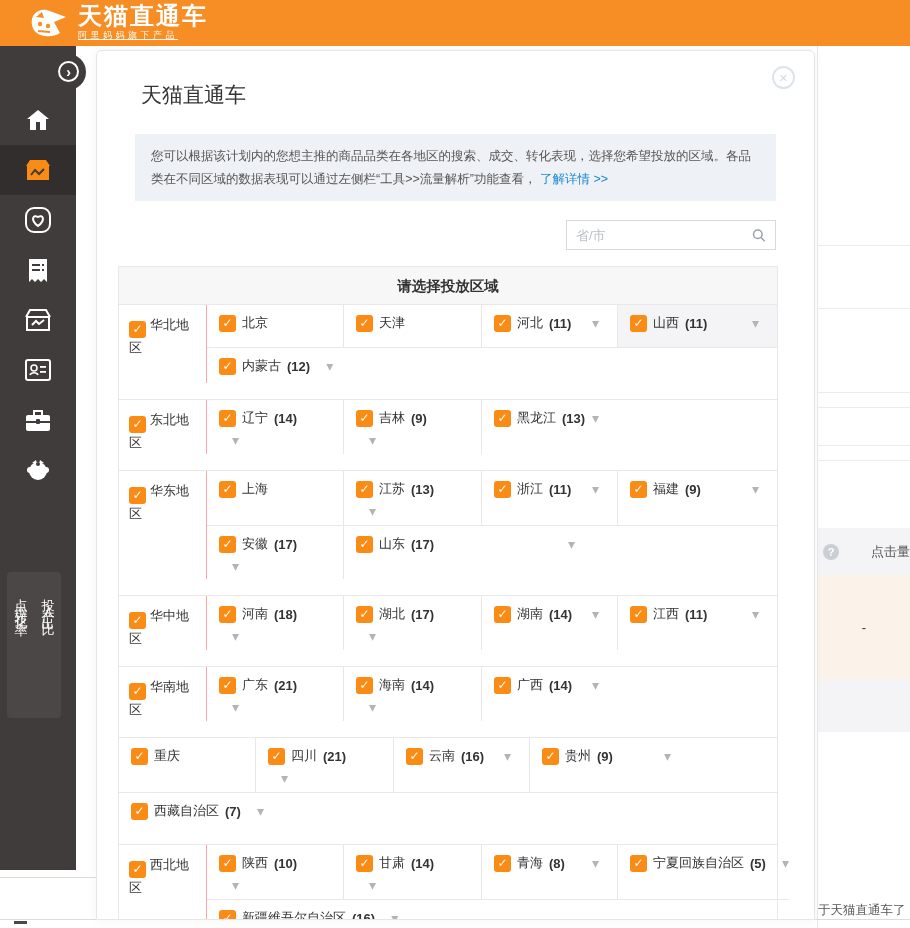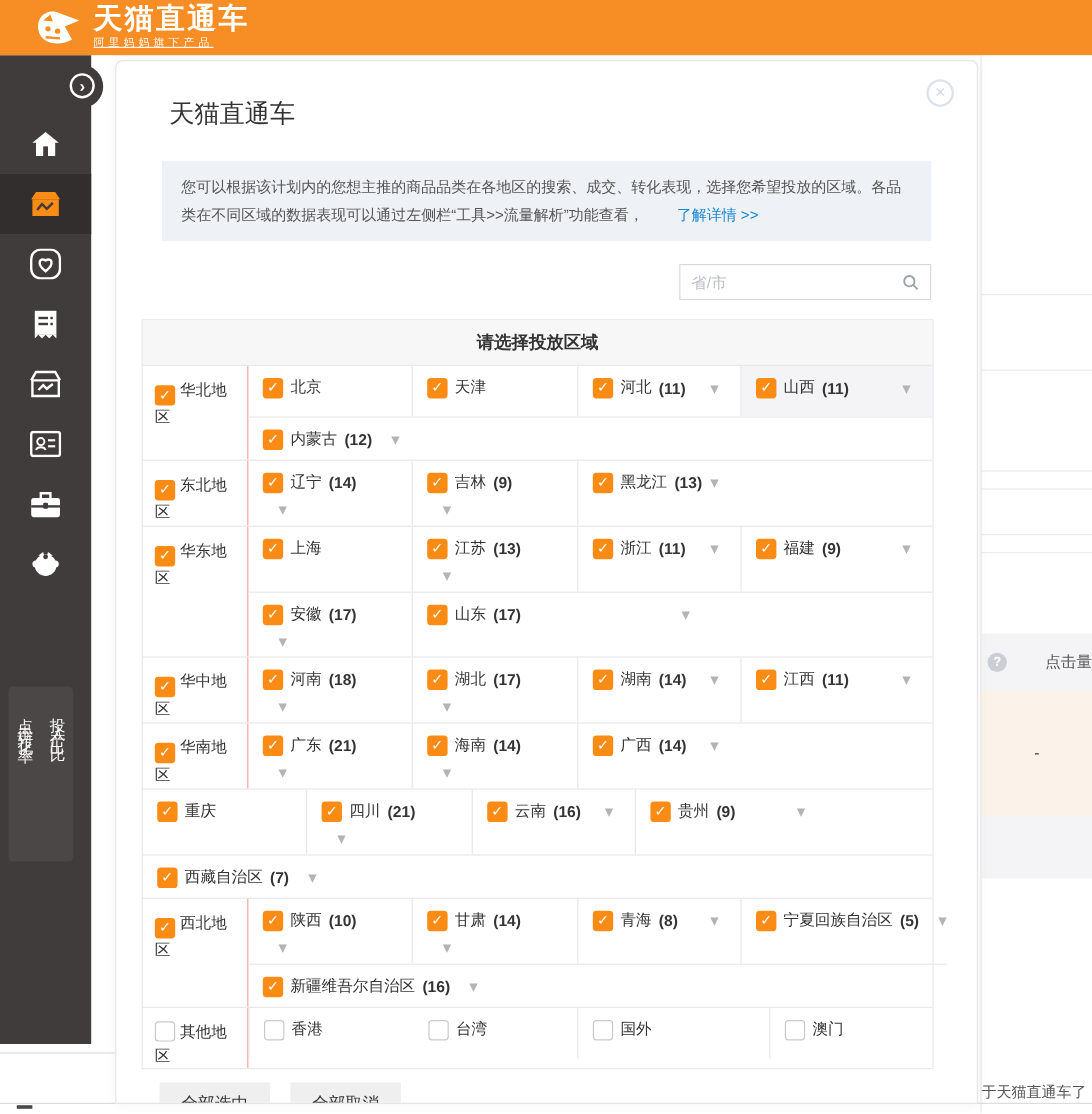--- a/index.html
+++ b/index.html
@@ -42,31 +42,31 @@
   .bline-left { position:absolute; left:0; top:919px; width:96px; height:1px; background:#dcdcdc; }
   .bline-right { position:absolute; left:815px; top:919px; width:95px; height:1px; background:#dcdcdc; }
   .bg-dash { position:absolute; left:14px; top:921px; width:13px; height:3px; background:#4a4a4a; }
   
   .modal { position:absolute; left:96px; top:50px; width:719px; height:870px; background:#fff;
     border:1px solid #e6e6e6; border-radius:6px 6px 0 0; box-shadow:0 0 10px rgba(0,0,0,.05); overflow:hidden; z-index:5; }
   .close-btn { position:absolute; top:15px; right:19px; width:23px; height:23px; border:2px solid #dde3ec; border-radius:50%;
     color:#d2dae6; font-size:15px; line-height:20px; text-align:center; cursor:pointer; }
   .modal-title { margin:30px 0 0 44px; font-size:21px; color:#333; font-weight:500; }
   .info-box { margin:25px 38px 0 38px; background:#eef1f5; padding:11px 16px; font-size:12.5px; color:#555; line-height:1.8; }
-  .info-link { color:#1787d0; cursor:pointer; text-decoration:none;margin-left:24px; }
+  .info-link { color:#1787d0; cursor:pointer; text-decoration:none; }
   .search-row { margin:19px 38px 0 0; display:flex; justify-content:flex-end; }
   .search-box { width:210px; height:30px; border:1px solid #d9d9d9; border-radius:0; display:flex; align-items:center; padding:0 9px; }
   .search-box input { border:none; outline:none; flex:1; font-size:13px; color:#333; font-family:inherit; background:transparent; }
   .search-box input::placeholder { color:#b9bec7; }
   
   .rtable { margin:16px 0 0 21px; width:660px; border:1px solid #e8e8e8; }
   .thead { height:38px; background:#f7f7f8; border-bottom:1px solid #e8e8e8; text-align:center; line-height:38px;
     font-weight:bold; font-size:14.5px; color:#333; }
   .region-row { display:flex; }
-  .region-row + .region-row { border-top:1px solid #e8e8e8; }
+  .region-row + .region-row { border-top:1px solid #e8e8e8;margin-top:16px; }
   .region-cell { flex:0 0 88px; border-right:1px solid #fca5a5; padding:10px 6px 0 10px; font-size:13px; line-height:20px; }
   .region-cell .cb { vertical-align:-4px; margin-right:4px; }
   .lines { flex:1; display:flex; flex-direction:column; }
   .line { display:flex; }
   .line + .line { border-top:1px solid #e8e8e8; }
   .cell { padding:9px 0 0 12px; font-size:13px; color:#333; white-space:nowrap; display:flex; flex-direction:column; }
   .cell.bleft { border-left:1px solid #e8e8e8; }
   .cell.hl { background:#f4f4f6; }
   .cell-main { display:flex; align-items:center; gap:6px; }
   .filler { flex:1; }

